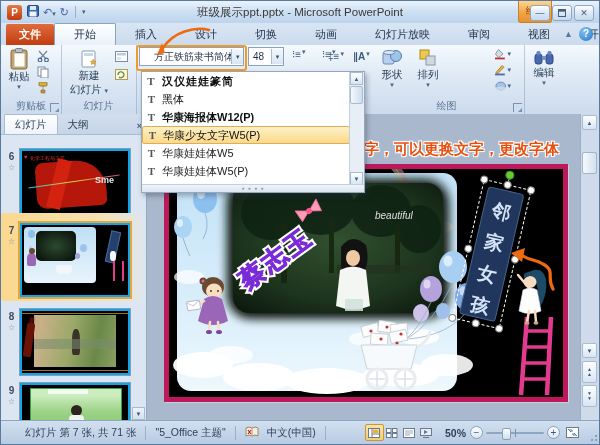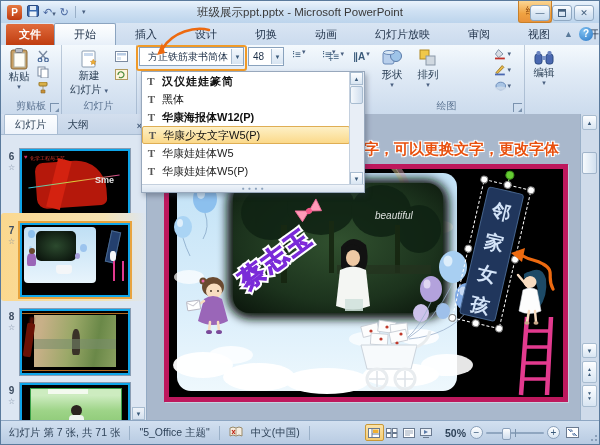--- a/index.html
+++ b/index.html
@@ -227,21 +227,21 @@
           <svg width="13" height="11" viewBox="0 0 13 11">
             <rect x="0.5" y="0.5" width="12" height="10" fill="#fdf4dc" stroke="#b09a60"></rect>
             <path d="M3,6 a3,3 0 1 1 1,2" fill="none" stroke="#4a8a3a" stroke-width="1.2"></path>
           </svg>
         </div>
       <div class="glabel">幻灯片</div>
     </div>
 
     <div class="rgroup" style="left:135px;width:233px;border-right:none;">
       <div class="combo" style="left:3px;top:2px;width:103px;">
-        <span style="padding-left:8px;overflow:hidden;white-space:nowrap;max-width:86px;">方正铁筋隶书简体</span>
+        <span style="padding-left:14px;overflow:hidden;white-space:nowrap;max-width:86px;">方正铁筋隶书简体</span>
         <span class="cdd">▼</span>
       </div>
       <div class="combo" style="left:112px;top:2px;width:34px;">
         <span style="padding-left:4px;">48</span>
         <span class="cdd">▼</span>
       </div>
       <div class="paricon" style="position:absolute;left:156px;top:4px;">
           <span>⁝≡</span>
           <span class="dd">▾</span>
         </div>
@@ -591,21 +591,21 @@
     </div>
     <div class="fdd-sb">
       <div class="sbtn">▲</div>
       <div class="sthumb"></div>
       <div class="sbtn" style="position:absolute;bottom:0;">▼</div>
     </div>
     <div class="fdd-grip">● ● ● ●</div>
   </div>
 
   <div class="status">
-    <span class="sitem" style="padding-left:8px;">幻灯片 第 7 张, 共 71 张</span>
+    <span class="sitem" style="padding-left:24px;">幻灯片 第 7 张, 共 71 张</span>
     <span class="ssep"></span>
     <span class="sitem">"5_Office 主题"</span>
     <span class="ssep"></span>
     <span class="sitem"><svg width="14" height="12" viewBox="0 0 14 12">
           <path d="M1,2 Q4,0 7,2 Q10,0 13,2 L13,10 Q10,8 7,10 Q4,8 1,10 z" fill="#f4ede0" stroke="#9a8a6a"></path>
           <path d="M7,2 L7,10" stroke="#b0a080"></path>
           <path d="M3,4 L6,8 M6,4 L3,8" stroke="#c02818" stroke-width="1.2"></path>
         </svg></span>
     <span class="sitem">中文(中国)</span>
     <span class="ssep"></span>

